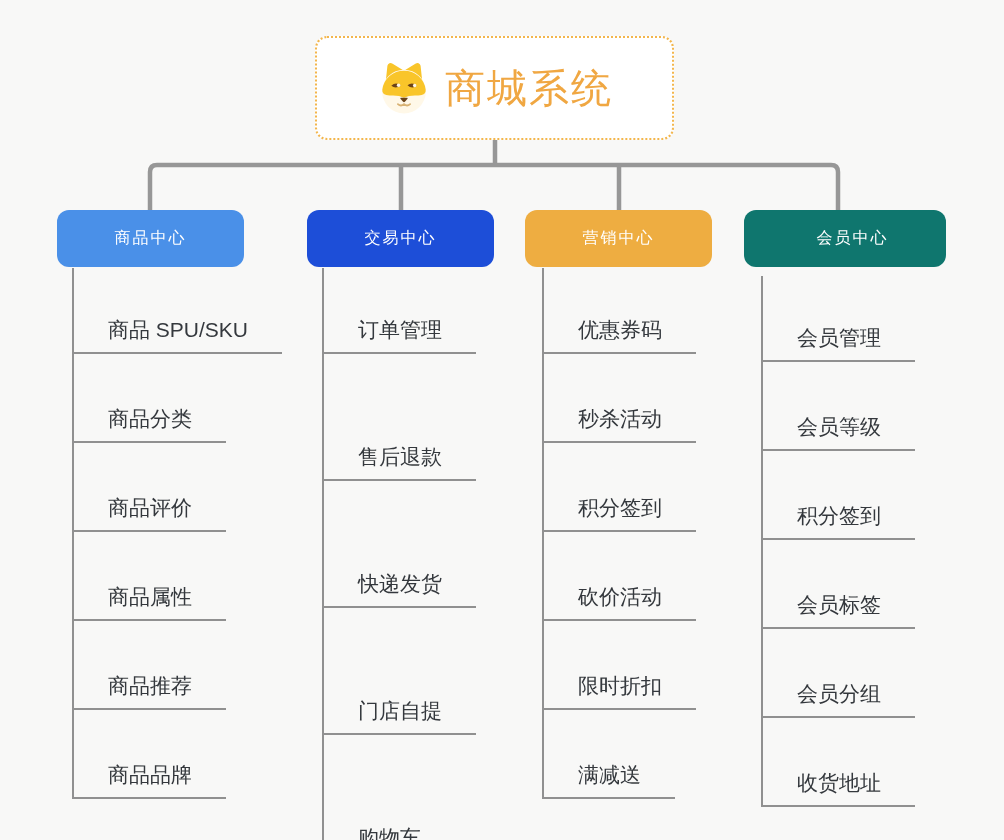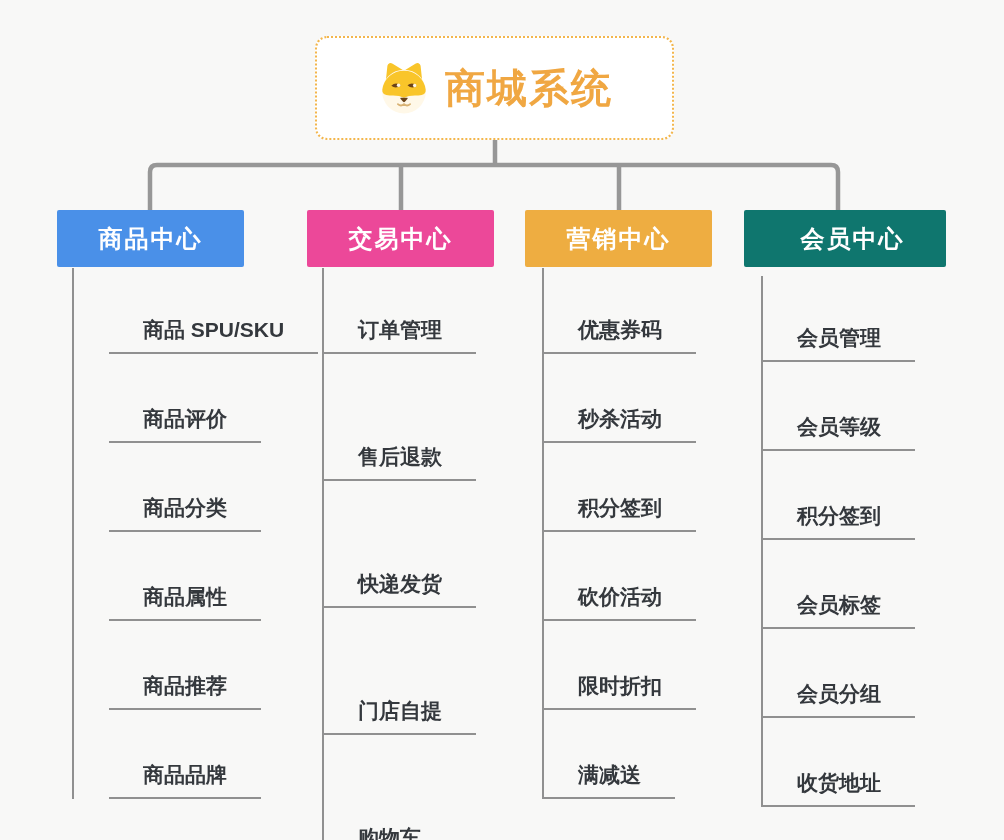--- a/index.html
+++ b/index.html
@@ -2,21 +2,21 @@
 <html lang="zh"><head>
 <meta charset="utf-8">
 <style>
   html, body { margin: 0; padding: 0; }
   body {
     width: 1004px; height: 840px;
     background: #f8f8f7;
     font-family: "Liberation Sans", "DejaVu Sans", sans-serif;
     overflow: hidden;
   }
-  .canvas { position: relative; width: 1004px; height: 789px; font-weight: bold; }
+  .canvas { position: relative; width: 1004px; height: 789px; }
 
   
   .connectors {
     position: absolute; left: 0; top: 0;
     width: 1004px; height: 840px;
     pointer-events: none;
   }
 
   
   .root-node {
@@ -34,39 +34,39 @@
     color: #f0a742;
     letter-spacing: 2px;
     white-space: nowrap;
   }
   .dog-icon { width: 56px; height: 56px; flex: 0 0 auto; }
 
   
   .branch-box {
     position: absolute; top: 210px;
     width: 187px; height: 57px;
-    border-radius: 2px;
+    border-radius: 12px;
     display: flex; align-items: center; justify-content: center;
     color: #ffffff;
-    font-size: 24px;
+    font-size: 16px;
     letter-spacing: 2px;
     white-space: nowrap;
   }
   .branch-box.b0 { left: 57px;  background: #4a90e8; }
   .branch-box.b1 { left: 307px; background: #e25a57; }
   .branch-box.b2 { left: 525px; background: #eead41; }
   .branch-box.b3 { left: 744px; background: #70c041; }
 
   
   .leaf-col {
     position: absolute; top: 268px;
     display: flex; flex-direction: column; align-items: flex-start;
     border-left: 2px solid #909090;
   }
-  .leaf-col.c0 { left: 72px; padding-left: 35px; }
+  .leaf-col.c0 { left: 72px; }
   .leaf-col.c1 { left: 322px; gap: 38px; }
   .leaf-col.c2 { left: 542px; }
   .leaf-col.c3 { left: 761px; margin-top: 8px; }
 
   .leaf {
     box-sizing: border-box;
     height: 89px;
     width: max-content;
     display: flex; align-items: flex-end;
     padding: 0 34px 8px 34px;
@@ -103,28 +103,28 @@
         <path d="M36 28.8 Q41.5 24.5 46.5 29.5 Q41 33.5 36 28.8 Z" fill="#6b4318"></path>
         <circle cx="44.2" cy="29.2" r="2" fill="#fff8e8"></circle>
         <path d="M28.5 43 L35.5 43 Q36.7 43 36 44.3 L33 47.7 Q32 48.8 31 47.7 L28 44.3 Q27.3 43 28.5 43 Z" fill="#6b4318"></path>
         <path d="M25 50.5 Q28.5 53.5 32 50.5 Q35.5 53.5 39 50.5" stroke="#d8b274" stroke-width="2" fill="none" stroke-linecap="round"></path>
       </svg>
     </span>
     <span class="root-title" style="color: rgb(240, 167, 66);">商城系统</span>
   </div>
 
   <div class="branch-box b0" style="background: rgb(74, 144, 232);">商品中心</div>
-  <div class="branch-box b1" style="background: #ec4899; text-align: center;">交易中心</div>
+  <div class="branch-box b1" style="background: #1d4ed8; text-align: center;">交易中心</div>
   <div class="branch-box b2" style="background: rgb(238, 173, 65);">营销中心</div>
   <div class="branch-box b3" style="background: #0f766e; padding-left: 15px;">会员中心</div>
 
   <div class="leaf-col c0">
     <div class="leaf first">商品 SPU/SKU</div>
+    <div class="leaf">商品分类</div>
     <div class="leaf">商品评价</div>
-    <div class="leaf">商品分类</div>
     <div class="leaf">商品属性</div>
     <div class="leaf">商品推荐</div>
     <div class="leaf">商品品牌</div>
   </div>
 
   <div class="leaf-col c1">
     <div class="leaf first">订单管理</div>
     <div class="leaf">售后退款</div>
     <div class="leaf">快递发货</div>
     <div class="leaf">门店自提</div>

